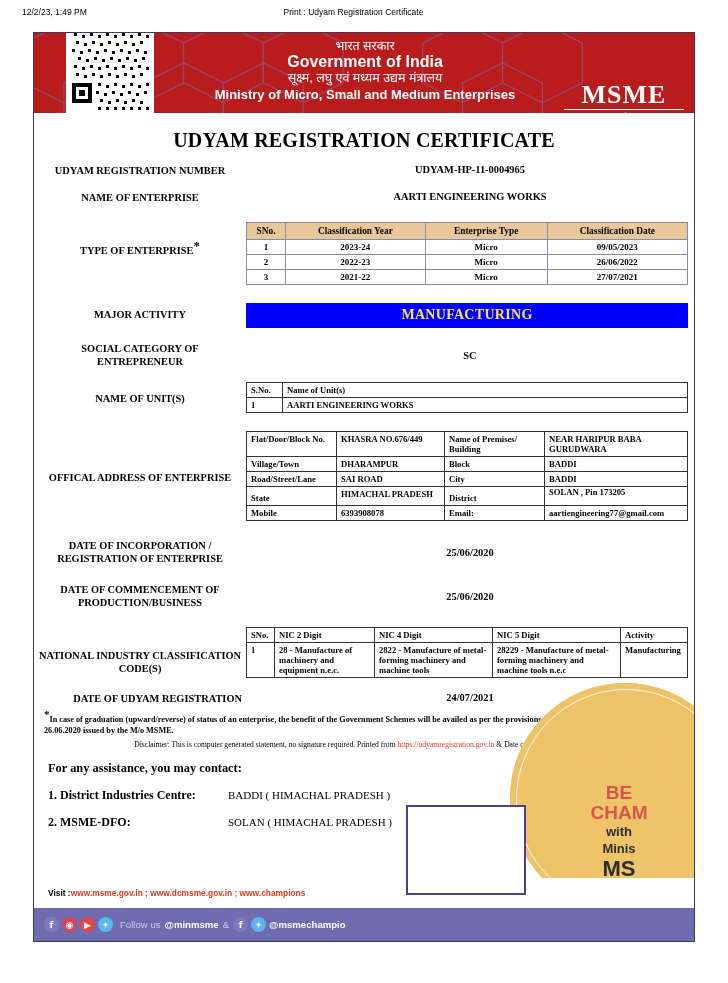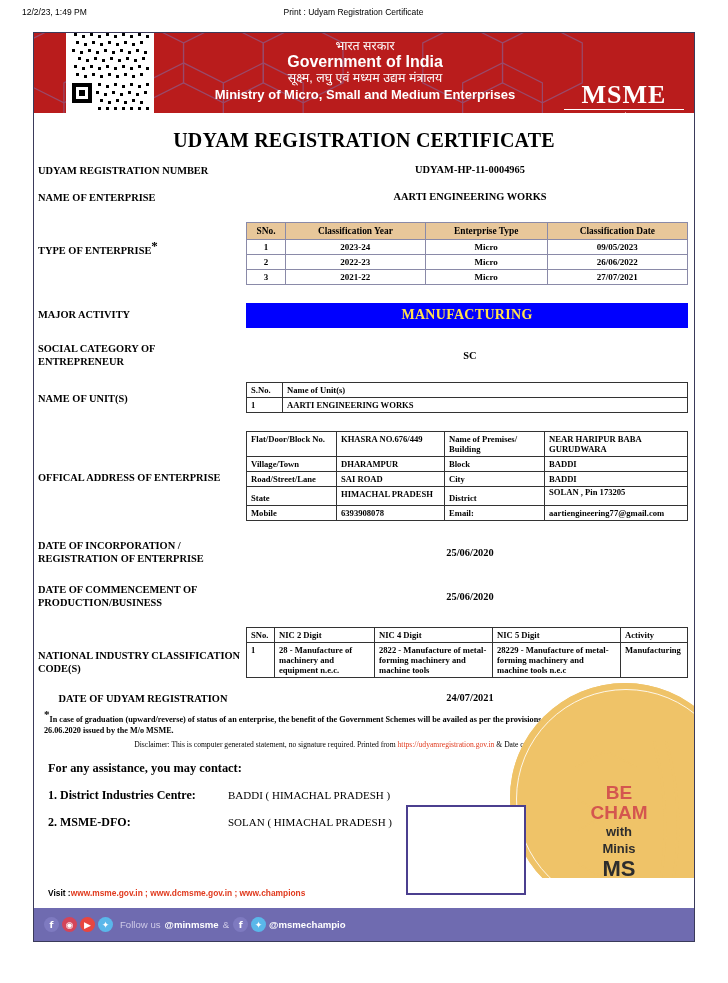--- a/index.html
+++ b/index.html
@@ -70,21 +70,21 @@
     font-size: 20px; font-weight: 700;
     letter-spacing: .2px;
     margin-top: 16px; margin-bottom: 6px;
     color: #000;
   }
 
   
   .row { display: flex; width: 100%; align-items: flex-start; }
   .lbl {
     width: 212px; flex: 0 0 212px;
-    text-align: left;
+    text-align: center;
     font-size: 10.4px; font-weight: 700;
     color: #000; line-height: 13px;
     padding: 0 4px;
   }
   .val {
     flex: 1 1 auto;
     font-size: 10.4px; font-weight: 700; text-align: center;
     color: #000;
   }
 
@@ -439,21 +439,21 @@
           <td>28229 - Manufacture of metal-forming machinery and machine tools n.e.c</td>
           <td>Manufacturing</td>
         </tr>
       </tbody>
         </table>
     </div>
   </div>
 
   <div class="sp14"></div>
   <div class="row">
-    <div class="lbl" style="text-align:center;padding-left:10px;font-family:Liberation Serif, serif;">DATE OF UDYAM REGISTRATION</div>
+    <div class="lbl" style="text-align:right;padding-left:10px;font-family:Liberation Serif, serif;">DATE OF UDYAM REGISTRATION</div>
     <div class="val">24/07/2021</div>
   </div>
 
   <div class="sp6"></div>
   <div class="footnote">
     <span class="star">*</span><span>In case of graduation (upward/reverse) of status of an enterprise, the benefit of the Government Schemes will be availed as per the provisions of Notification No. S.O. 2119(E) dated   26.06.2020 issued by the M/o MSME.</span>
   </div>
   <div class="disclaimer">
     <span>Disclaimer: This is computer generated statement, no signature required. Printed from </span><span class="red">https://udyamregistration.gov.in</span><span> &amp; Date of printing:- 02/12/2023</span>
   </div>

